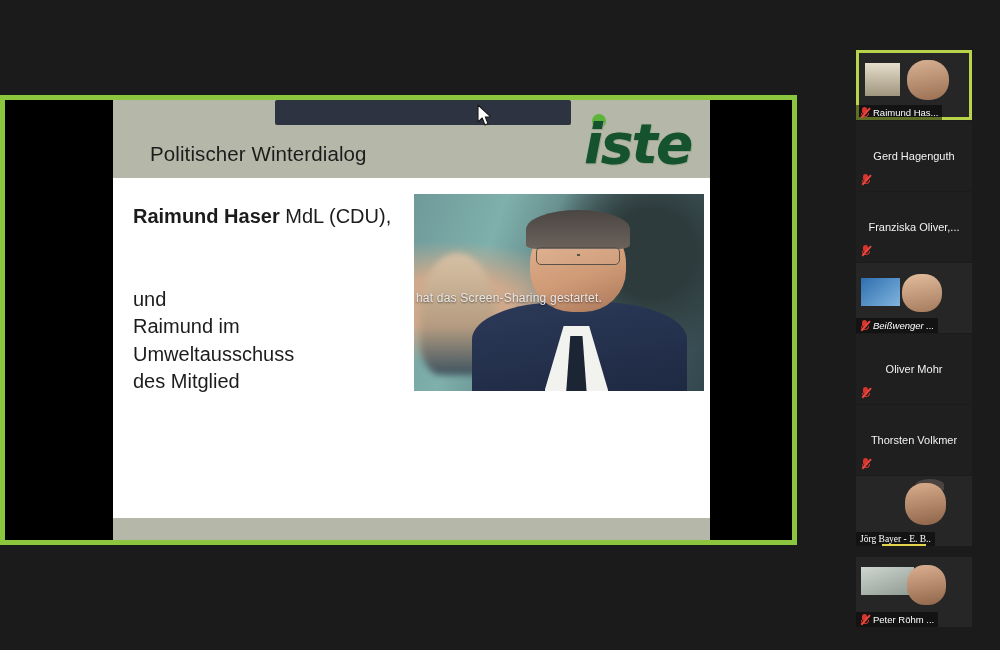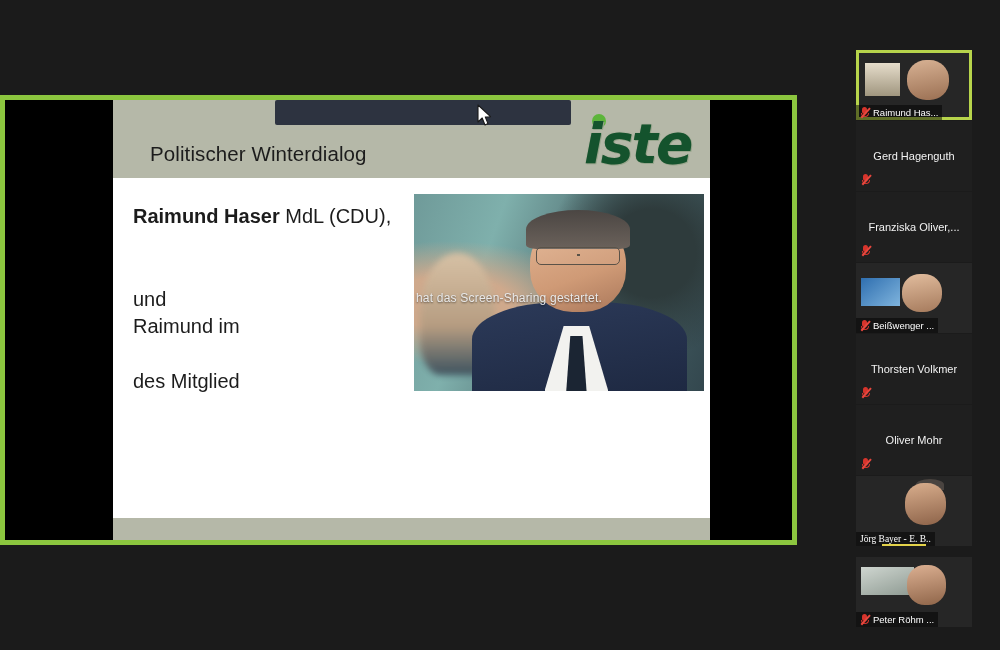--- a/index.html
+++ b/index.html
@@ -275,21 +275,21 @@
     width: 44px; height: 2.5px;
     background: #e3d24a;
   }
 
   
   .v1 { background: linear-gradient(160deg,#bda17e 0%,#8d7a63 35%,#2a2723 100%); }
   .v1:after { content:''; position:absolute; left:44%; top:14%; width:36%; height:58%;
               border-radius:46%; background:linear-gradient(170deg,#d8b294,#9a6f52); }
   .v1:before { content:''; position:absolute; left:8%; top:18%; width:30%; height:48%;
                background:linear-gradient(180deg,#e6ddcb,#a0967f); }
-  .v2 { background: linear-gradient(150deg,#dfe6ee 0%,#b9c6d2 38%,#1d2a33 100%); }
+  .v2 { background: linear-gradient(150deg,#dfe6ee 0%,#b9c6d2 38%,#1d2a33 100%); font-style: italic; }
   .v2:after { content:''; position:absolute; left:40%; top:16%; width:34%; height:54%;
               border-radius:46%; background:linear-gradient(170deg,#e2bd9e,#a57a5c); }
   .v2:before { content:''; position:absolute; left:4%; top:22%; width:34%; height:40%;
                background:linear-gradient(140deg,#2f6fb0,#7fb4dd); }
   .v3 { background: linear-gradient(160deg,#e9eae7 0%,#9b9a94 45%,#1a1c1d 100%); font-family: Liberation Serif, serif; }
   .v3:after { content:''; position:absolute; left:42%; top:10%; width:36%; height:60%;
               border-radius:45%; background:linear-gradient(170deg,#d9ae8d,#8d6349); }
   .v3:before { content:''; position:absolute; left:52%; top:4%; width:24%; height:16%;
                border-radius:50% 50% 0 0; background:#4a4440; }
   .v4 { background: linear-gradient(165deg,#d8d9d3 0%,#9ea69c 40%,#1b1d1c 100%); margin-top: 11px; }
@@ -316,21 +316,21 @@
           </div>
         </div>
 
         <div id="slide-body">
           <div id="slide-text">
             <b>Raimund Haser</b><span> MdL (CDU),</span><br>
             <br>
             <br>
             <span>und</span><br>
             <span>Raimund im</span><br>
-            <br>
+            <span>Umweltausschuss</span><br>
             <span>des Mitglied</span>
           </div>
 
           <div id="slide-photo">
             <div class="ph-bg"></div>
             <div class="ph-blur"></div>
             <div class="ph-suit"></div>
             <div class="ph-shirt"></div>
             <div class="ph-tie"></div>
             <div class="ph-person-head"></div>
@@ -390,30 +390,30 @@
         <span class="mic-muted">
           <span class="body"></span>
             <span class="stand"></span>
             <span class="slash"></span>
         </span>
         <span class="nm">Beißwenger ...</span>
       </div>
     </div>
 
     <div class="tile">
-      <div class="tile-name-center">Thorsten Volkmer</div>
+      <div class="tile-name-center">Oliver Mohr</div>
       <span class="mic-muted mic-bottom-left">
         <span class="body"></span>
           <span class="stand"></span>
           <span class="slash"></span>
       </span>
     </div>
 
     <div class="tile">
-      <div class="tile-name-center">Oliver Mohr</div>
+      <div class="tile-name-center">Thorsten Volkmer</div>
       <span class="mic-muted mic-bottom-left">
         <span class="body"></span>
           <span class="stand"></span>
           <span class="slash"></span>
       </span>
     </div>
 
     <div class="tile video v3">
       <div class="tile-label">
         <span class="nm">Jörg Bayer - E. B..</span>

